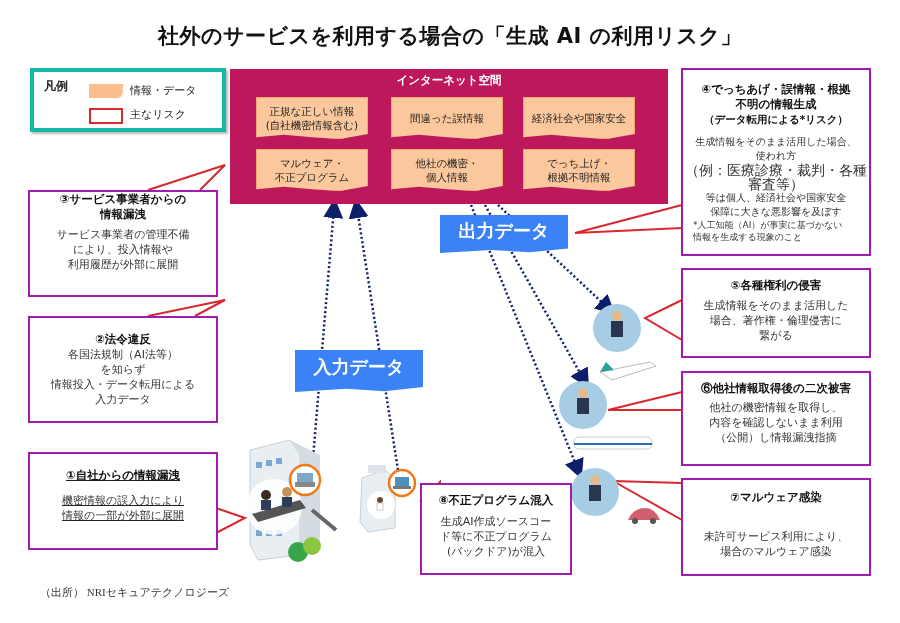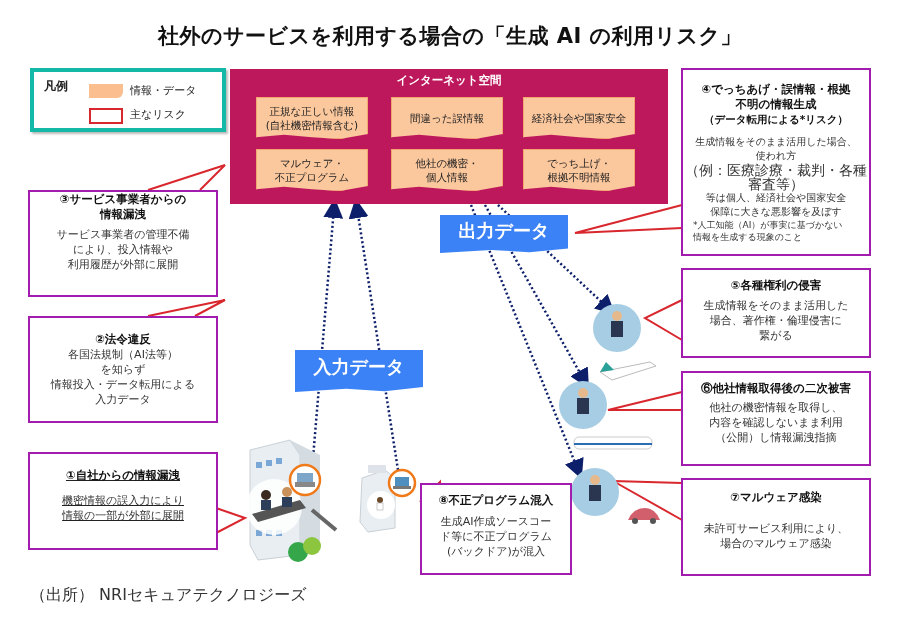--- a/index.html
+++ b/index.html
@@ -25,21 +25,21 @@
 
   
   .risk { position:absolute; border:2px solid #a21caf; background:#fff; text-align:center; box-sizing:border-box; }
   .risk .rh { font-weight:bold; font-size:11.5px; line-height:15px; color:#111; }
   .risk .rb { font-size:11px; line-height:15px; color:#333; }
   .risk .rn { font-size:9px; line-height:12px; color:#333; text-align:left; }
 
   .tag { position:absolute; background:#3b82f6; color:#fff; font-size:18px; font-weight:bold; text-align:center;
          clip-path: polygon(0 0,100% 0,100% 88%,70% 98%,40% 92%,0 100%); }
 
-  .source { left:30px; top:585px; font-size:16px; color:#333; }
+  .source { left:40px; top:585px; font-size:11px; color:#333;font-family:Liberation Serif, serif; }
   svg.overlay { position:absolute; left:0; top:0; }
 </style>
 </head>
 <body>
 
 <div class="abs title">社外のサービスを利用する場合の「生成 AI の利用リスク」</div>
 
 <div class="abs legend">
   <div class="ltitle">凡例</div>
   <div class="sw-data"></div>
@@ -213,21 +213,21 @@
 </div>
 
 <div class="risk" style="left:681px;top:371px;width:190px;height:95px;padding-top:8px;font-family:Liberation Mono, monospace;">
   <div class="rh" style="margin-bottom:5px;">⑥他社情報取得後の二次被害</div>
   <div class="rb">他社の機密情報を取得し、</div>
   <div class="rb">内容を確認しないまま利用</div>
   <div class="rb">（公開）し情報漏洩指摘</div>
 </div>
 
 <div class="risk" style="left:681px;top:478px;width:190px;height:98px;padding-top:10px;">
-  <div class="rh" style="margin-bottom:16px;">⑦マルウェア感染</div>
+  <div class="rh" style="margin-bottom:24px;">⑦マルウェア感染</div>
   <div class="rb">未許可サービス利用により、</div>
   <div class="rb">場合のマルウェア感染</div>
 </div>
 
 <div class="risk" style="left:420px;top:483px;width:152px;height:92px;padding-top:8px;">
   <div class="rh" style="margin-bottom:6px;">⑧不正プログラム混入</div>
   <div class="rb">生成AI作成ソースコー</div>
   <div class="rb">ド等に不正プログラム</div>
   <div class="rb">(バックドア)が混入</div>
 </div>

